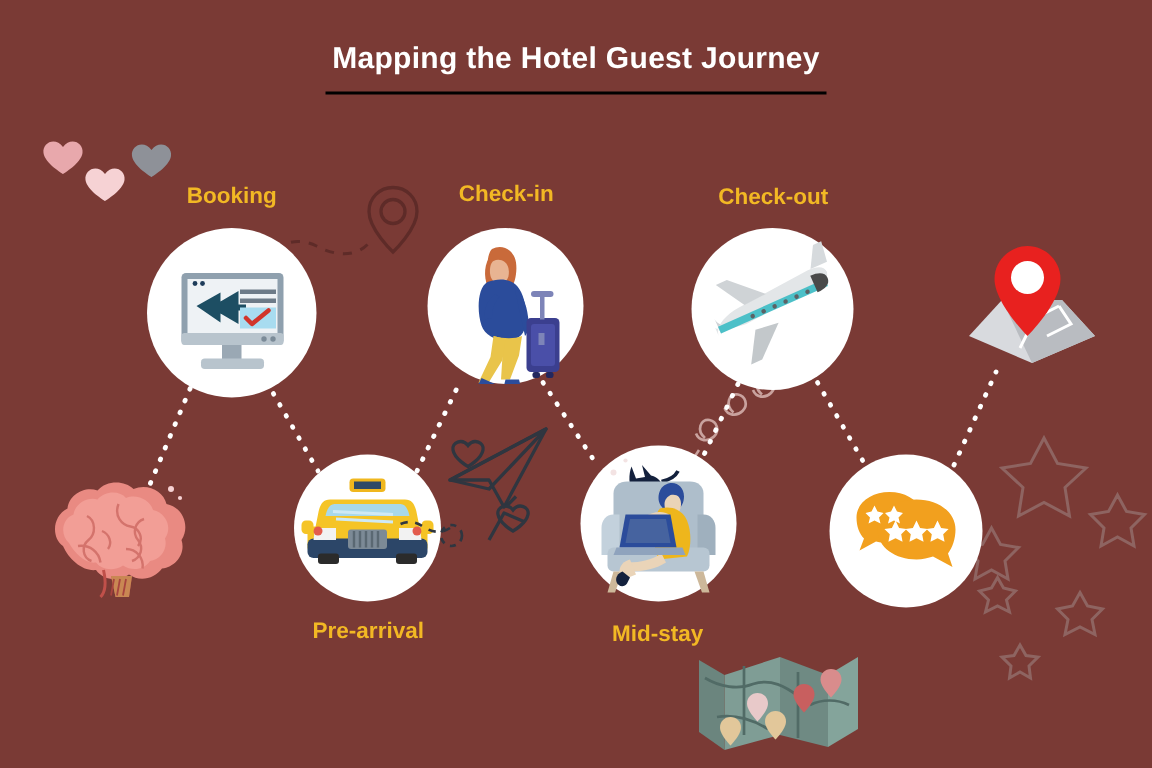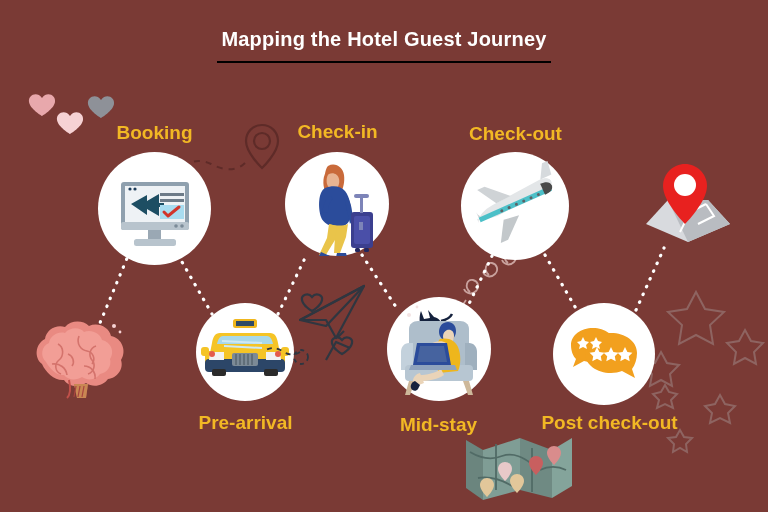--- a/index.html
+++ b/index.html
@@ -31,21 +31,21 @@
   }
 
   
   .node{position:absolute;border-radius:50%;background:#ffffff;}
   .node svg{display:block;width:100%;height:100%;}
 
   
   .stage-label{
     position:absolute;
     color:#f2b824;
-    font-size:19px;
+    font-size:15px;
     font-weight:bold;
     white-space:nowrap;
     text-align:center;
   }
 </style>
 </head>
 <body>
 
 <div id="stage">
 
@@ -265,21 +265,20 @@
       </svg>
     </div>
   </div>
 
   <div class="layer" id="labels">
     <div class="stage-label" style="left:82px;top:122px;width:145px;">Booking</div>
     <div class="stage-label" style="left:265px;top:121px;width:145px;">Check-in</div>
     <div class="stage-label" style="left:173px;top:412px;width:145px;">Pre-arrival</div>
     <div class="stage-label" style="left:443px;top:123px;width:145px;">Check-out</div>
     <div class="stage-label" style="left:366px;top:414px;width:145px;">Mid-stay</div>
-    <div class="stage-label" style="left:532px;top:412px;width:155px;">Post check-out</div>
   </div>
 
   <svg class="layer" id="deco-front" viewBox="0 0 768 512">
 
     <g fill="none" stroke="#2f3640" stroke-width="2.2" stroke-linejoin="round">
       <path d="M300 320l64-34-28 52-10-18z"></path>
       <path d="M300 320l64-34-38 40z"></path>
       <path d="M326 360l10-18 14 6"></path>
       <path d="M344 331l-6 6"></path>
     </g>

